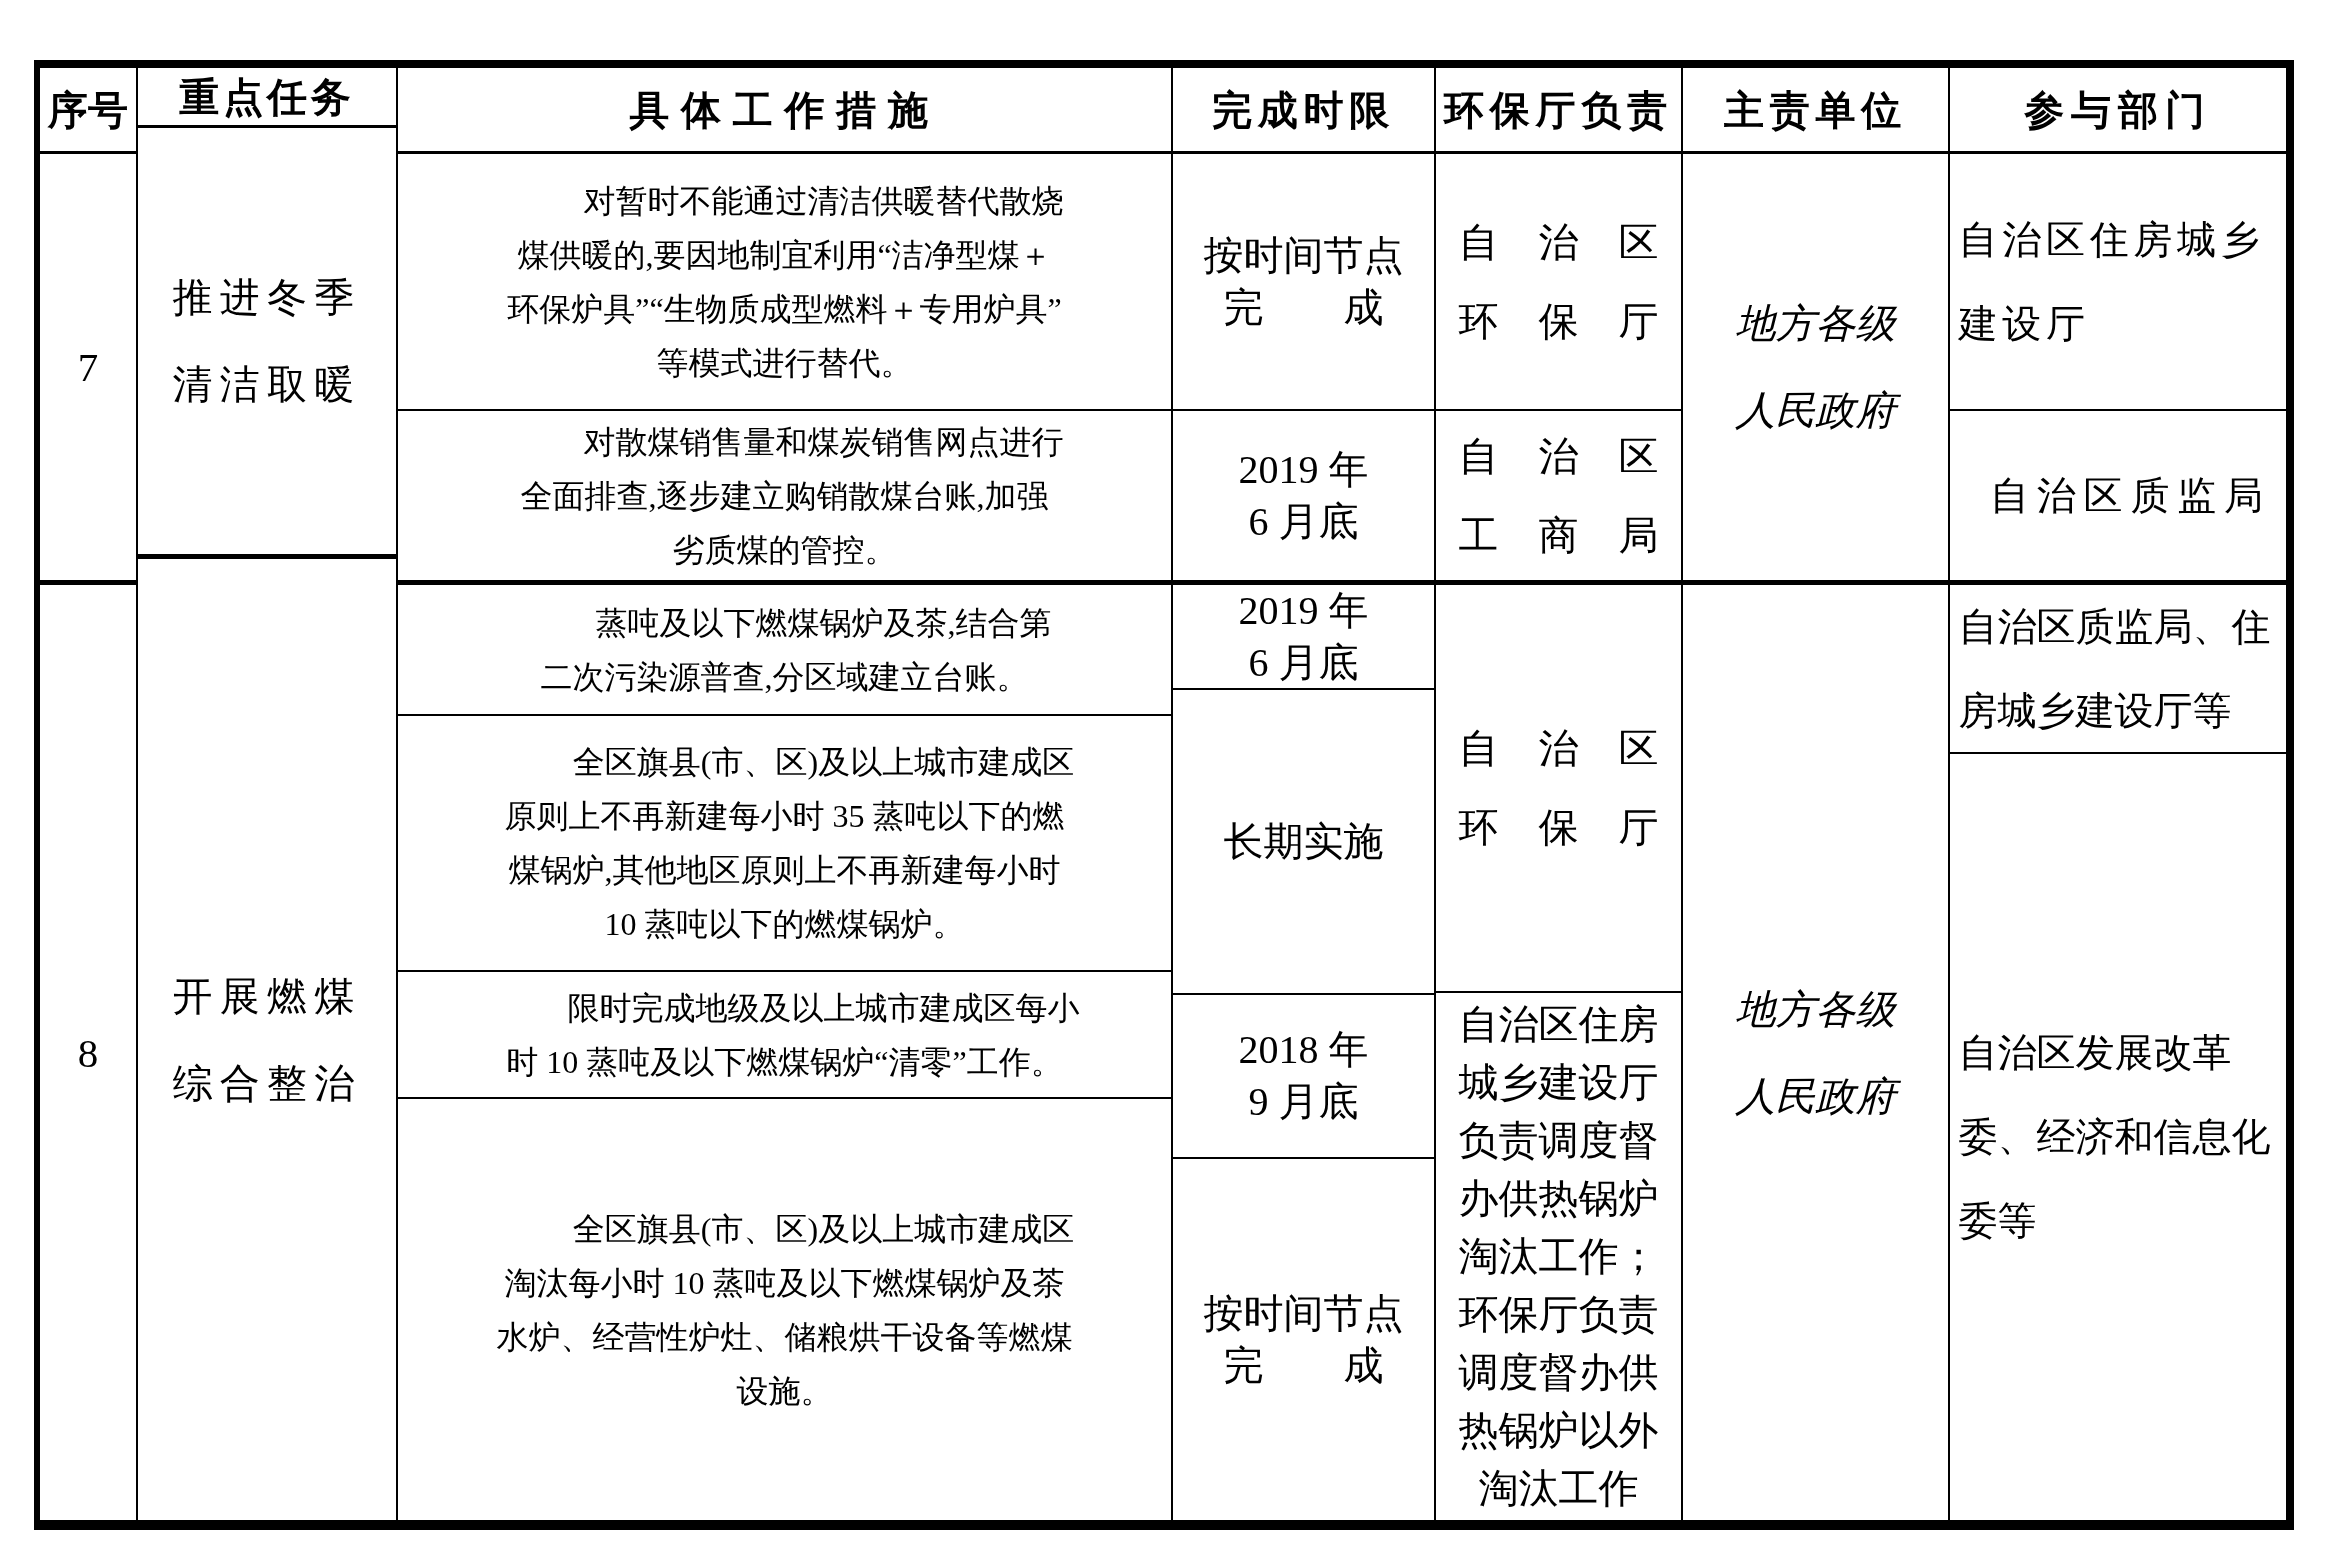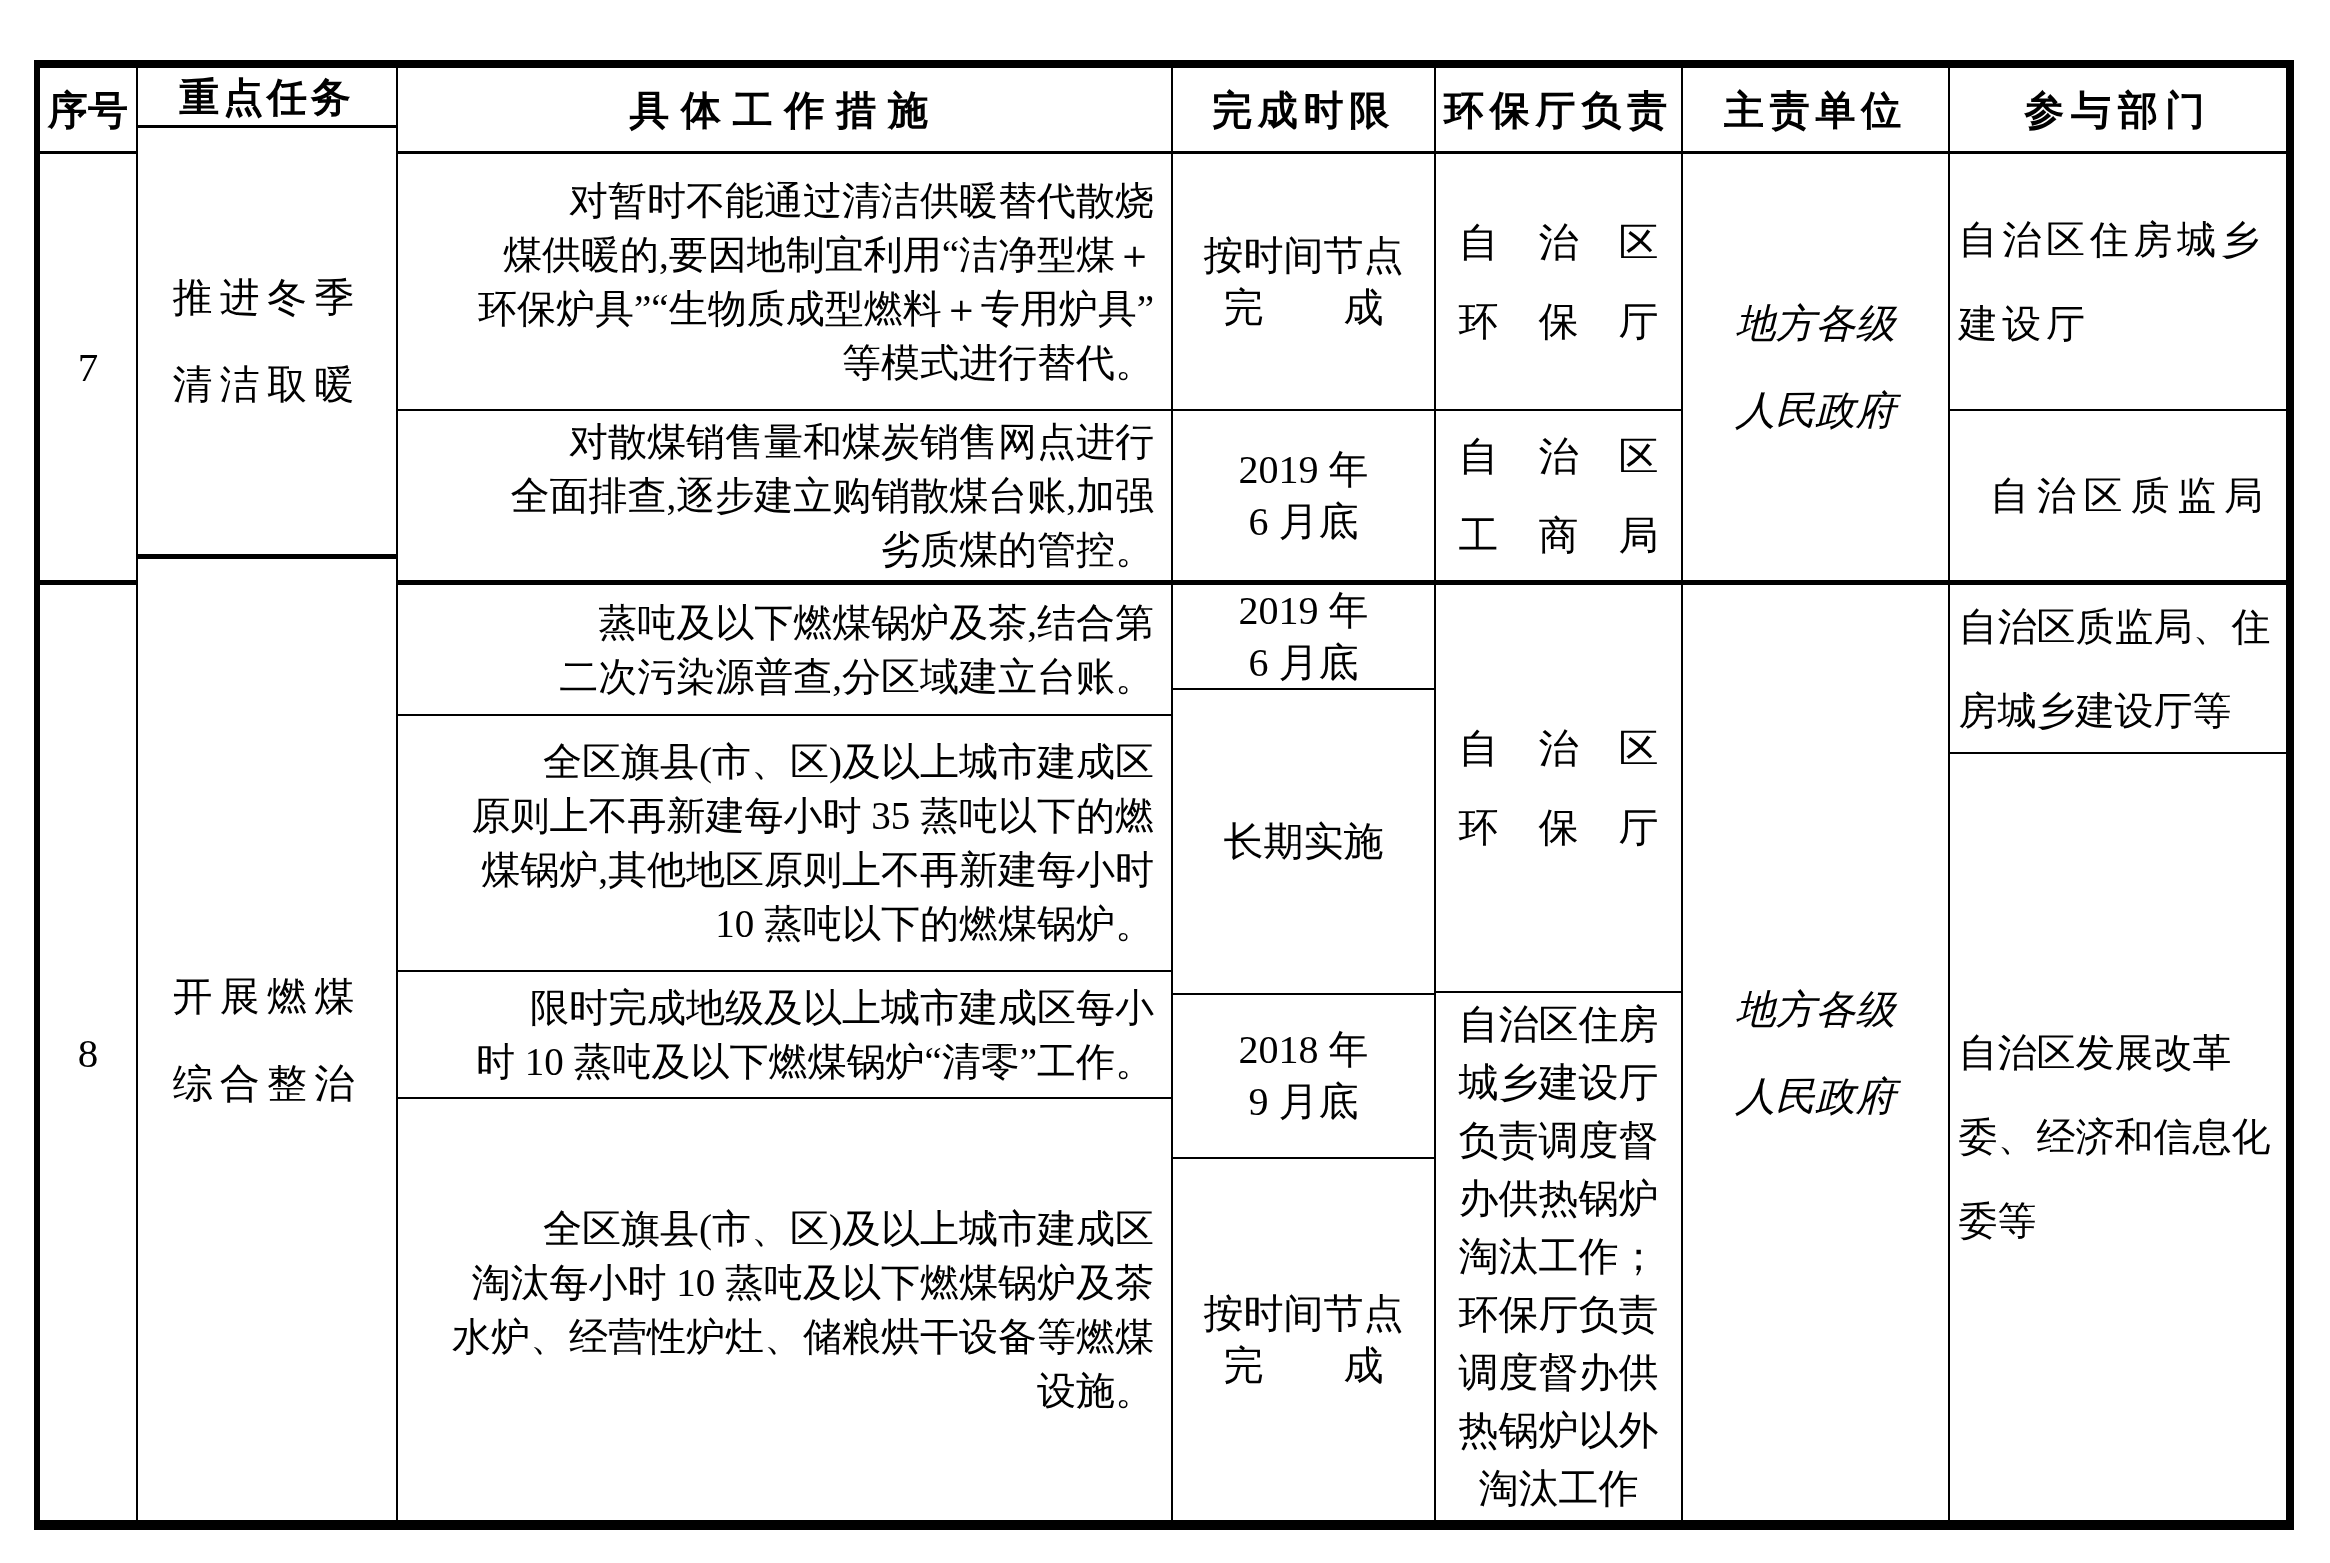--- a/index.html
+++ b/index.html
@@ -40,21 +40,21 @@
   }
   .ls-a { letter-spacing:0.02em; }
   .ls-b { letter-spacing:0.28em; }
   .ls-c { letter-spacing:0.42em; }
   .ls-d { letter-spacing:0.85em; }
   .ls-e { letter-spacing:0.50em; }
 
   
   .num .txt      { font-size:41px; text-align:center; }
   .task .txt     { font-size:40px; text-align:center; line-height:87px; letter-spacing:0.18em; }
-  .measure .txt  { font-size:39px; text-align:right; line-height:54px; padding:0 17px; text-indent:78px; }
+  .measure .txt  { font-size:32px; text-align:center; line-height:54px; padding:0 17px; text-indent:78px; }
   .deadline .txt { font-size:40px; text-align:center; line-height:52px; }
   .lead .txt     { font-size:40px; text-align:center; line-height:79px; }
   .leadlong .txt { font-size:40px; text-align:center; line-height:58px; }
   .resp .txt     { font-size:40px; text-align:center; line-height:87px;font-style:italic; }
   .part .txt     { font-size:39px; text-align:left; line-height:84px; padding:0 8.6px; }
   .sp1 .txt      { letter-spacing:0.12em; }
   .sp2 .txt      { letter-spacing:0.20em;padding-left:40px; }
 </style>
 </head>
 <body>

